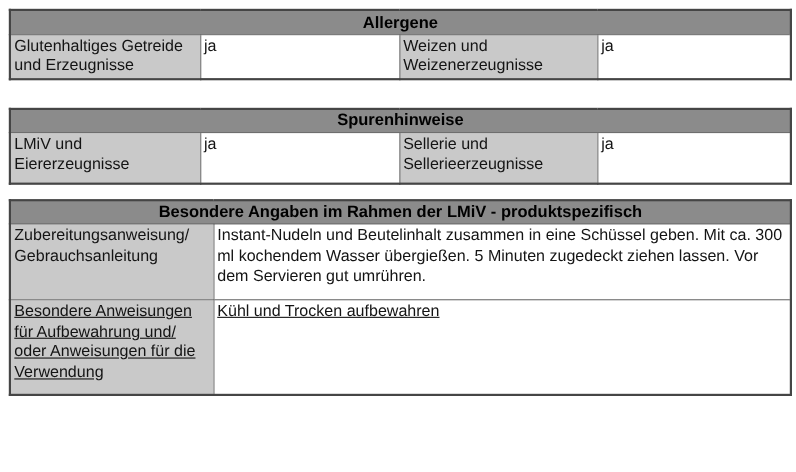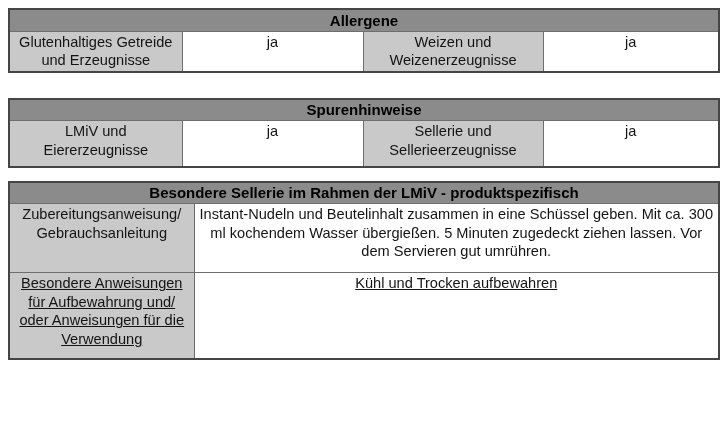--- a/index.html
+++ b/index.html
@@ -34,21 +34,21 @@
     font-weight: bold;
     font-size: 15px;
     text-align: center;
     height: 22px;
     padding: 1px 3px;
     color: #000000;
   }
   td {
     border: 1px solid var(--border-inner);
     vertical-align: top;
-    text-align: center;
+    text-align: left;
     padding: 1px 3px;
     font-size: 14.6px;
     line-height: 18.6px;
     overflow: hidden;
   }
   td.lbl { background: var(--label-cell); }
   td.val { background: var(--value-cell); }
   
   tr.h40 td { height: 39px; }
   tr.h47 td { height: 46px; }
@@ -111,21 +111,21 @@
     </tbody>
   </table>
 
   <table class="tbl">
     <colgroup>
         <col class="k0">
         <col class="k1">
       </colgroup>
     <thead>
       <tr>
-        <th class="band" colspan="2">Besondere Sellerie im Rahmen der LMiV - produktspezifisch</th>
+        <th class="band" colspan="2">Besondere Angaben im Rahmen der LMiV - produktspezifisch</th>
       </tr>
     </thead>
     <tbody>
       <tr class="h70">
         <td class="lbl">Zubereitungsanweisung/ Gebrauchsanleitung</td>
         <td class="val">Instant-Nudeln und Beutelinhalt zusammen in eine Schüssel geben. Mit ca. 300 ml kochendem Wasser übergießen. 5 Minuten zugedeckt ziehen lassen. Vor dem Servieren gut umrühren.</td>
       </tr>
       <tr class="h87">
         <td class="lbl">Besondere Anweisungen für Aufbewahrung und/ oder Anweisungen für die Verwendung</td>
         <td class="val">Kühl und Trocken aufbewahren</td>

